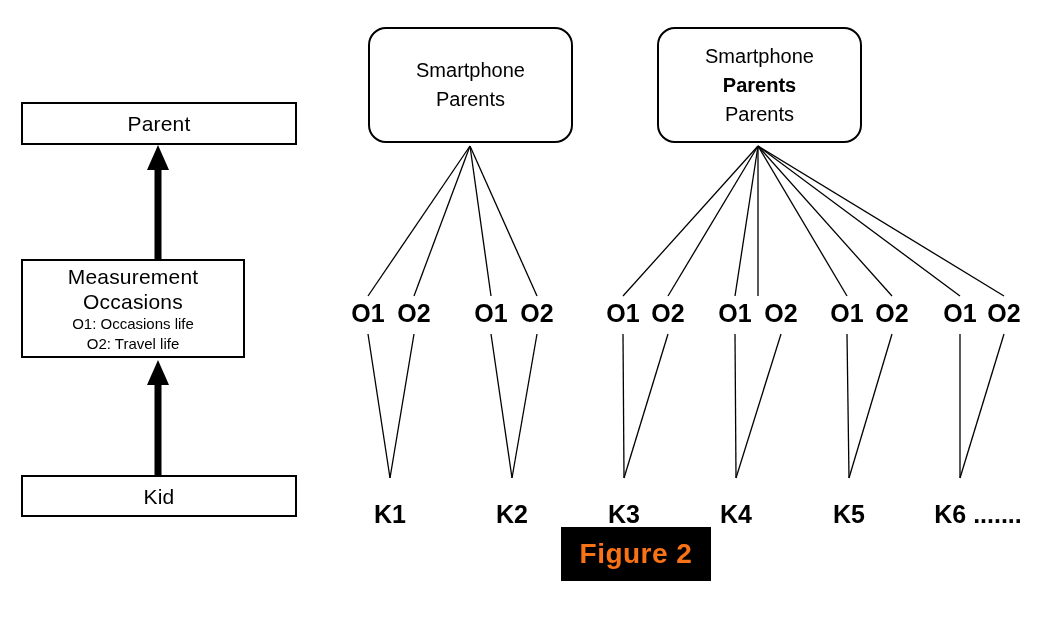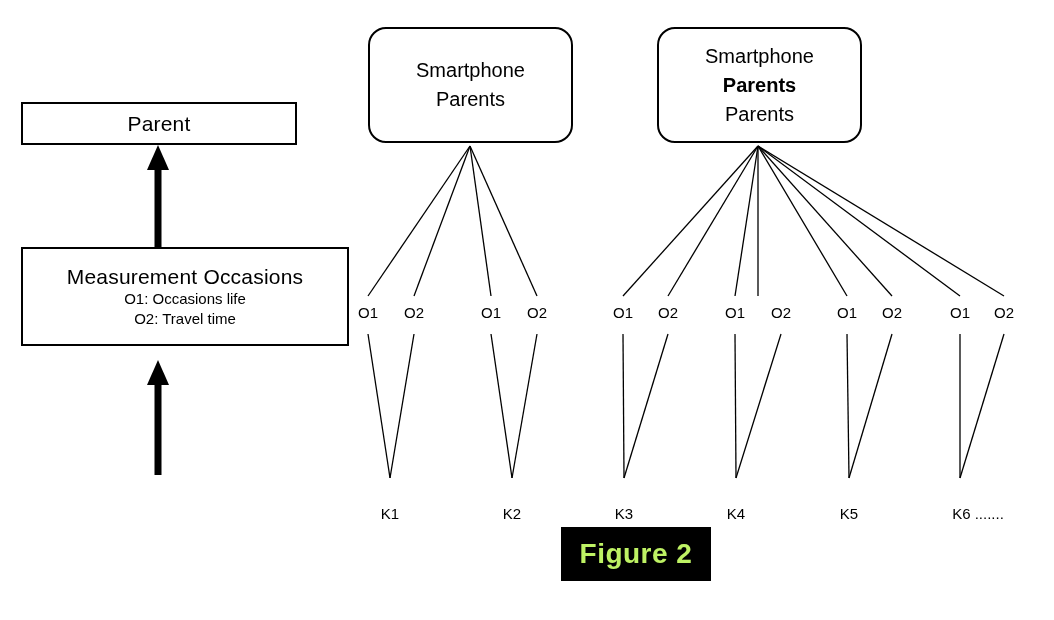--- a/index.html
+++ b/index.html
@@ -38,21 +38,21 @@
     display: flex;
     flex-direction: column;
     align-items: center;
     justify-content: center;
     text-align: center;
   }
   #parent-box {
     left: 21px; top: 102px; width: 276px; height: 43px;
   }
   #measurement-box {
-    left: 21px; top: 247px; width: 328px; height: 99px;
+    left: 21px; top: 259px; width: 224px; height: 99px;
   }
   #kid-box {
     left: 21px; top: 475px; width: 276px; height: 42px;
   }
   .legend-title {
     font-size: 21px;
     line-height: 25px;
     letter-spacing: .2px;
   }
   .legend-sub {
@@ -82,37 +82,38 @@
     font-size: 20px;
     line-height: 29px;
   }
   .group-line.emphasis {
     font-weight: bold;
   }
 
   
   .node-label {
     position: absolute;
-    font-size: 15px;
+    font-size: 25px;
     line-height: 22px;
     white-space: nowrap;
     transform: translateX(-50%);
+    font-weight: bold;
   }
   .occasion-label { top: 302px; }
   .kid-label { top: 503px; }
 
   
   #figure-caption {
     position: absolute;
     left: 561px;
     top: 527px;
     width: 150px;
     height: 54px;
     background: #000000;
-    color: #bef264;
+    color: #f97316;
     display: flex;
     align-items: center;
     justify-content: center;
     font-size: 28px;
     font-weight: bold;
     letter-spacing: .5px;
   }
 </style>
 </head>
 <body>
@@ -170,23 +171,26 @@
     </g>
   </svg>
 
   <div class="legend-box" id="parent-box">
     <div class="legend-title">Parent</div>
   </div>
 
   <div class="legend-box" id="measurement-box">
     <div class="legend-title">Measurement Occasions</div>
     <div class="legend-sub">O1: Occasions life</div>
-    <div class="legend-sub">O2: Travel time</div>
-  </div>
-
+    <div class="legend-sub">O2: Travel life</div>
+  </div>
+
+  <div class="legend-box" id="kid-box">
+    <div class="legend-title">Kid</div>
+  </div>
 
   <div class="group-box" id="group-box-nonaddicted">
     <div class="group-line">Smartphone</div>
     <div class="group-line">Parents</div>
   </div>
 
   <div class="group-box" id="group-box-addicted">
     <div class="group-line">Smartphone</div>
     <div class="group-line emphasis">Parents</div>
     <div class="group-line">Parents</div>

